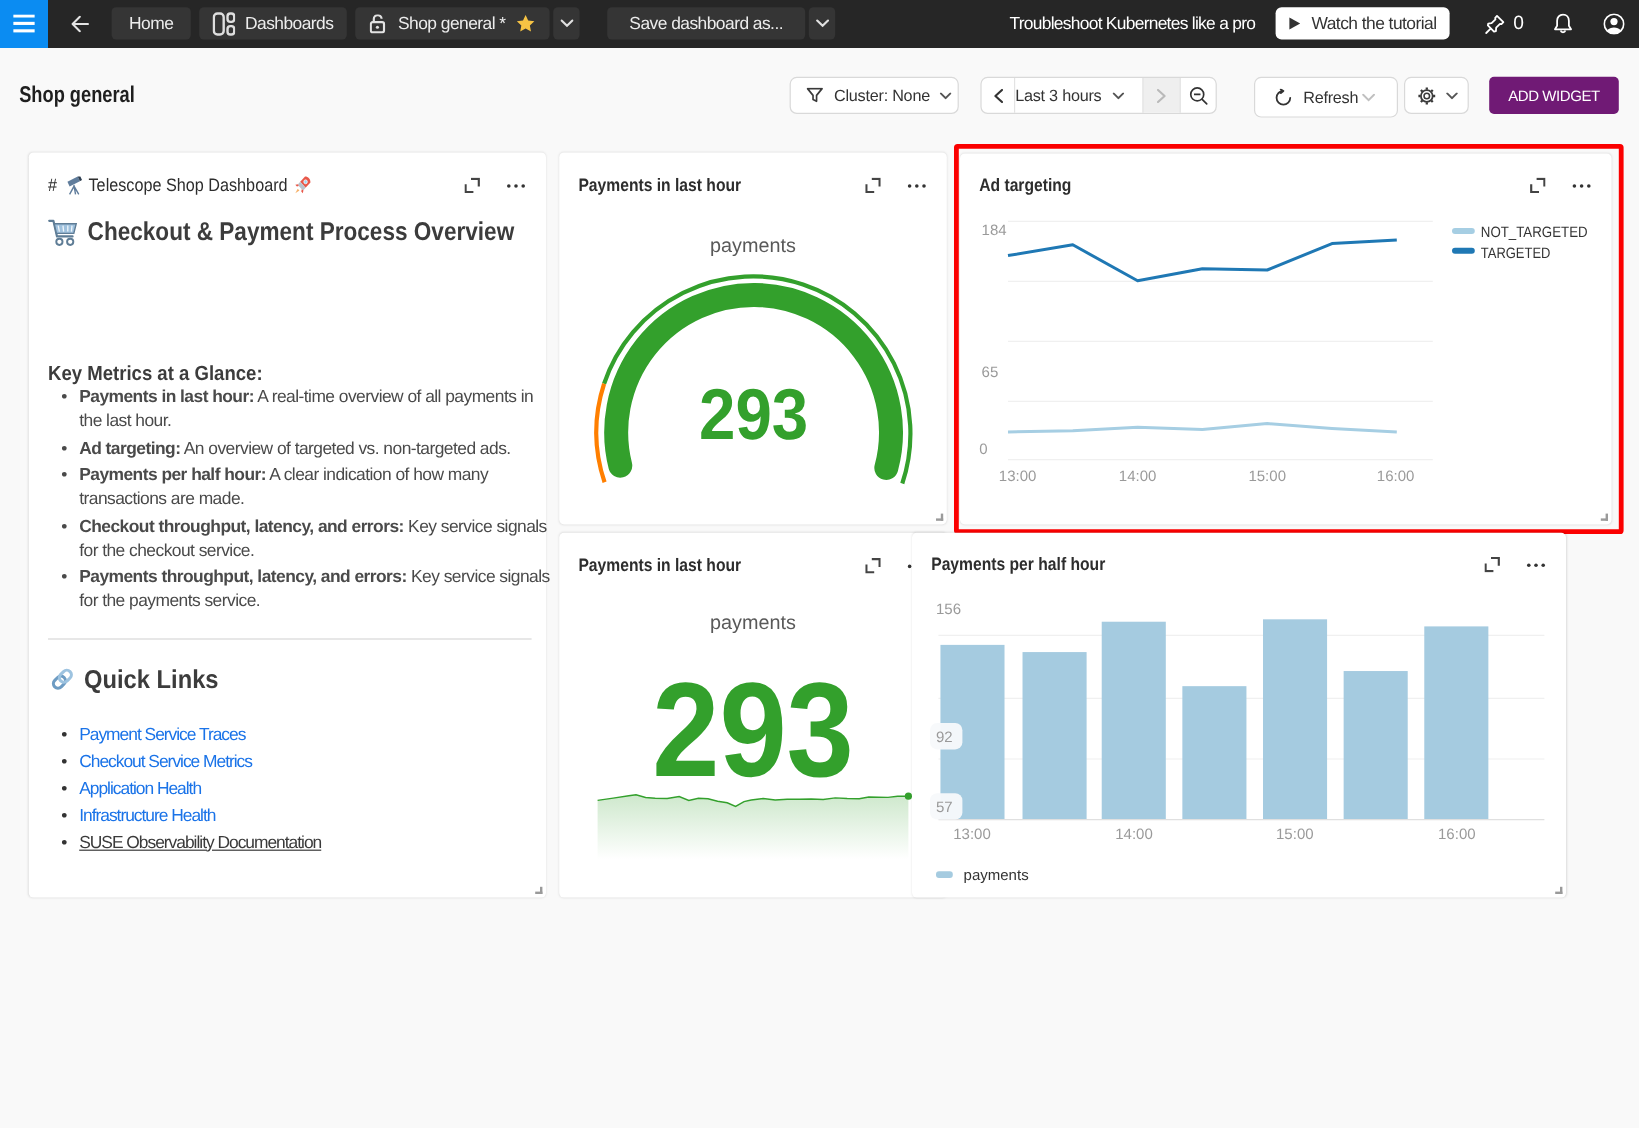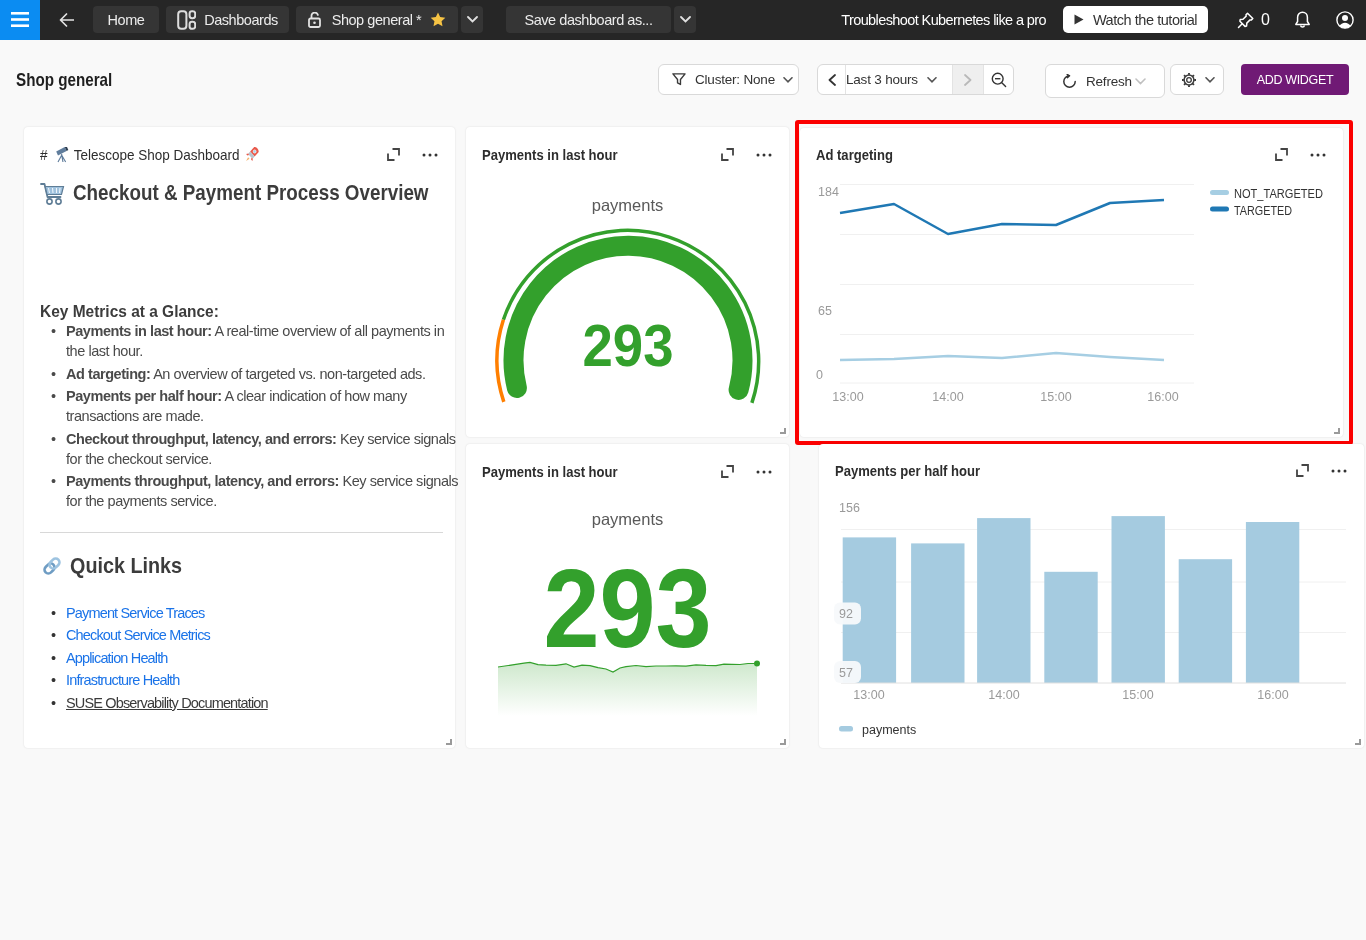--- a/index.html
+++ b/index.html
@@ -306,21 +306,21 @@
       </linearGradient>
     </defs>
     <text x="161.5" y="203" text-anchor="middle" font-family="Liberation Sans, sans-serif" font-size="112" font-weight="bold" fill="#33a02c" textLength="168" lengthAdjust="spacingAndGlyphs">293</text>
     <path d="M32,223 L45,221.1 L58,219.1 L64,218.3 L72,220.6 L80,221.2 L90,221.4 L100,219.8 L108,223.0 L116,221.2 L124,221.6 L132,223.7 L140,225.0 L147,228.0 L154,224.0 L160,222.7 L170,221.5 L180,222.7 L190,222.0 L200,222.0 L210,221.8 L220,222.2 L230,220.9 L240,221.4 L250,221.6 L258,220.2 L266,220.3 L274,220.5 L282,219.5 L291,219.5 L291,272 L32,272 Z" fill="url(#sparkfill)" stroke="none"></path>
     <polyline points="32,223 45,221.1 58,219.1 64,218.3 72,220.6 80,221.2 90,221.4 100,219.8 108,223.0 116,221.2 124,221.6 132,223.7 140,225.0 147,228.0 154,224.0 160,222.7 170,221.5 180,222.7 190,222.0 200,222.0 210,221.8 220,222.2 230,220.9 240,221.4 250,221.6 258,220.2 266,220.3 274,220.5 282,219.5 291,219.5" fill="none" stroke="#33a02c" stroke-width="1.2"></polyline>
     <circle cx="291" cy="219.5" r="3" fill="#33a02c"></circle>
   </svg>
   <div class="rsz"></div>
 </div>
 
-<div class="card" id="card5" style="left:819px;top:444px;width:545px;height:304px;">
+<div class="card" id="card5" style="left:760px;top:444px;width:545px;height:304px;">
   <div class="ctitle" style="top:18px;">Payments per half hour</div>
   <svg class="cicons" style="right:55px;top:20px;" width="13" height="13" viewBox="0 0 13 13">
     <path d="M5.5 1 L12 1 L12 7.5" fill="none" stroke="#444" stroke-width="1.8"></path>
     <path d="M1 5.5 L1 12 L7.5 12" fill="none" stroke="#444" stroke-width="1.8"></path>
   </svg>
   <svg class="cicons" style="right:17px;top:25px;" width="16" height="4" viewBox="0 0 16 4">
     <circle cx="2" cy="2" r="1.5" fill="#333"></circle>
       <circle cx="8" cy="2" r="1.5" fill="#333"></circle>
       <circle cx="14" cy="2" r="1.5" fill="#333"></circle>
   </svg>

